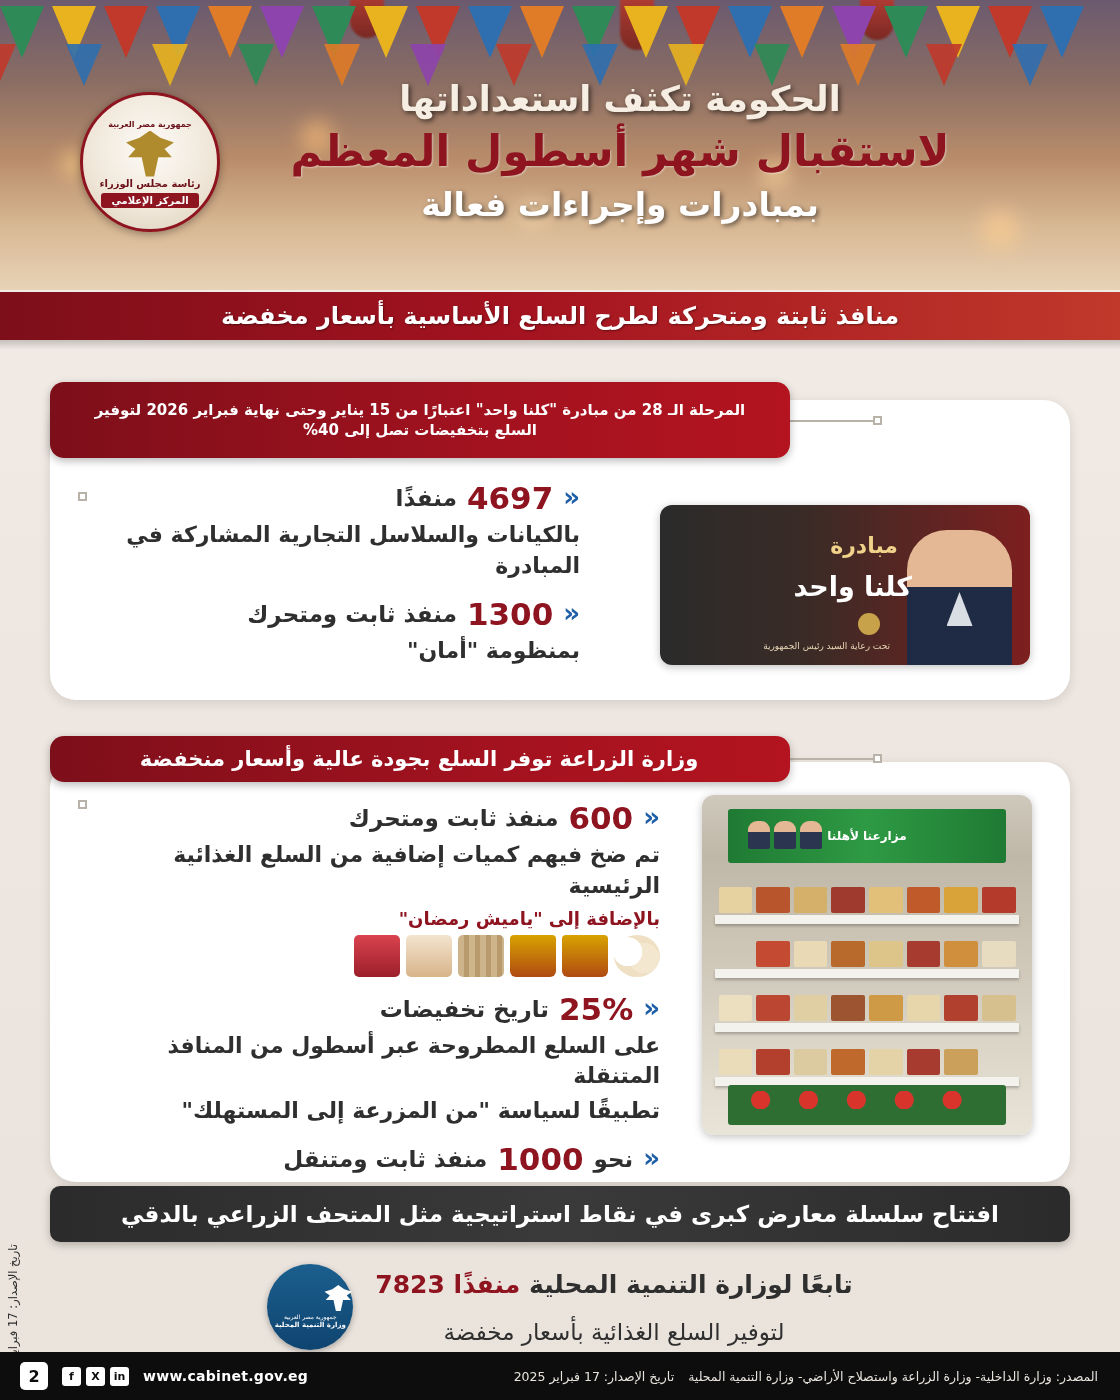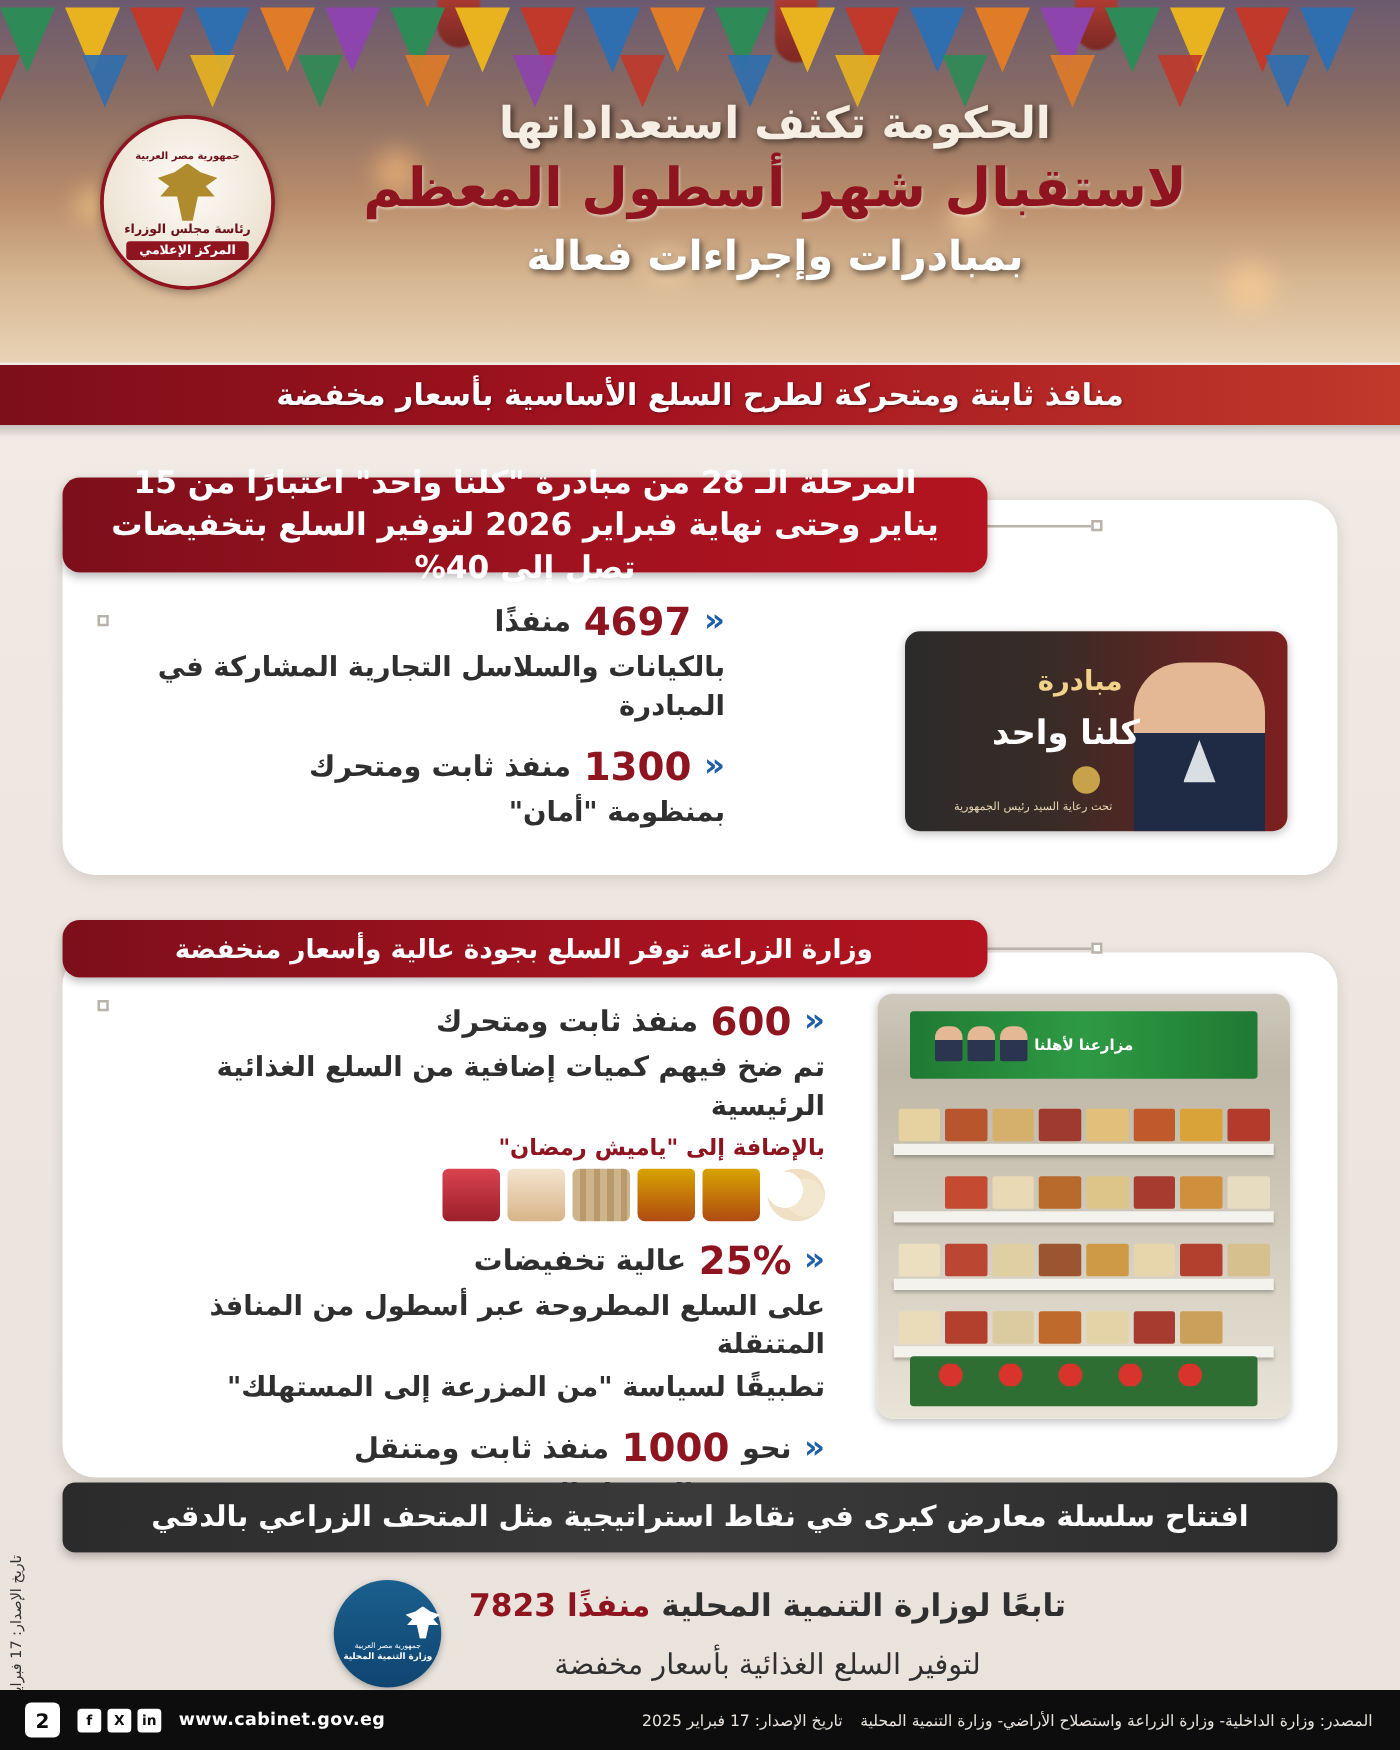--- a/index.html
+++ b/index.html
@@ -113,21 +113,21 @@
   #card2 { top: 762px; right: 50px; width: 1020px; height: 420px; }
 
   .ribbon {
     position:absolute; height: 64px;
     background: linear-gradient(90deg,#7d0f1a 0%, #a3121f 60%, #b3141f 100%);
     border-radius: 14px;
     display:flex; align-items:center; justify-content:center; text-align:center;
     padding: 0 26px;
     box-shadow: 0 3px 8px rgba(0,0,0,.28);
   }
-  .ribbon span { color:#fff; font-size:25px; font-weight:bold; line-height:1.35; direction:rtl; }
+  .ribbon span { color:#fff; font-size:15px; font-weight:bold; line-height:1.35; direction:rtl; }
   #ribbon1 { top: 382px; right: 330px; width: 740px; height: 76px; }
   #ribbon2 { top: 736px; right: 330px; width: 740px; height: 46px; padding-left: 24px; }
   #ribbon2 span { font-size: 21px; }
 
   .connector {
     position:absolute; height: 2px; background:#b9b2a9;
   }
   .conn-dot {
     position:absolute; width:9px; height:9px; border:2px solid #b9b2a9; background:#fff;
   }
@@ -156,21 +156,21 @@
   .f-oil  { background: linear-gradient(180deg,#d8a300,#b04a12); border-radius:4px 4px 6px 6px; }
   .f-rice { background: repeating-linear-gradient(90deg,#cdb48a 0 6px,#b99a6c 6px 11px); }
   .f-chicken { background: linear-gradient(180deg,#f3e4cf,#d8b489); }
   .f-meat { background: linear-gradient(180deg,#d9434f,#9b1f2a); }
 
   
   .photo {
     position:absolute; border-radius: 12px; overflow:hidden;
     box-shadow: 0 2px 8px rgba(0,0,0,.25);
   }
-  #photo1 { top: 505px; right: 90px; width: 306px; height: 160px;
+  #photo1 { top: 505px; right: 90px; width: 370px; height: 160px;
     background: linear-gradient(90deg,#2b2b2b 0%, #3a2b26 40%, #7d1f1f 100%); }
   #photo1 .p-face {
     position:absolute; right:18px; bottom:0; width:105px; height:135px;
     background: linear-gradient(180deg,#e4b894 0 42%, #1f2a44 42% 100%);
     border-radius: 40px 40px 0 0;
   }
   #photo1 .p-face:after{
     content:""; position:absolute; left:50%; top:46%; width:26px; height:34px;
     transform:translateX(-50%); background:#d9dde4; clip-path: polygon(50% 0,100% 100%,0 100%);
   }
@@ -451,21 +451,21 @@
         <span class="food f-rice"></span>
         <span class="food f-chicken"></span>
         <span class="food f-meat"></span>
       </div>
     </div>
 
     <div class="brow">
       <div class="bhead">
         <span class="chev">«</span>
         <span class="bnum">25%</span>
-        <span class="bunit">عالية تخفيضات</span>
+        <span class="bunit">تاريخ تخفيضات</span>
       </div>
       <div class="bsub">على السلع المطروحة عبر أسطول من المنافذ المتنقلة</div>
       <div class="bsub">تطبيقًا لسياسة "من المزرعة إلى المستهلك"</div>
     </div>
 
     <div class="brow">
       <div class="bhead">
         <span class="chev">«</span>
         <span class="bunit">نحو</span>
         <span class="bnum">1000</span>

